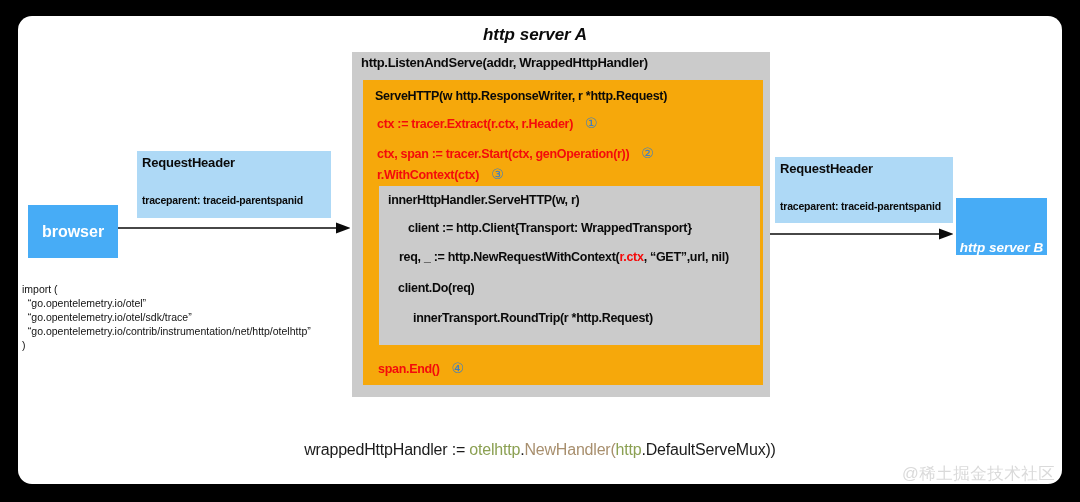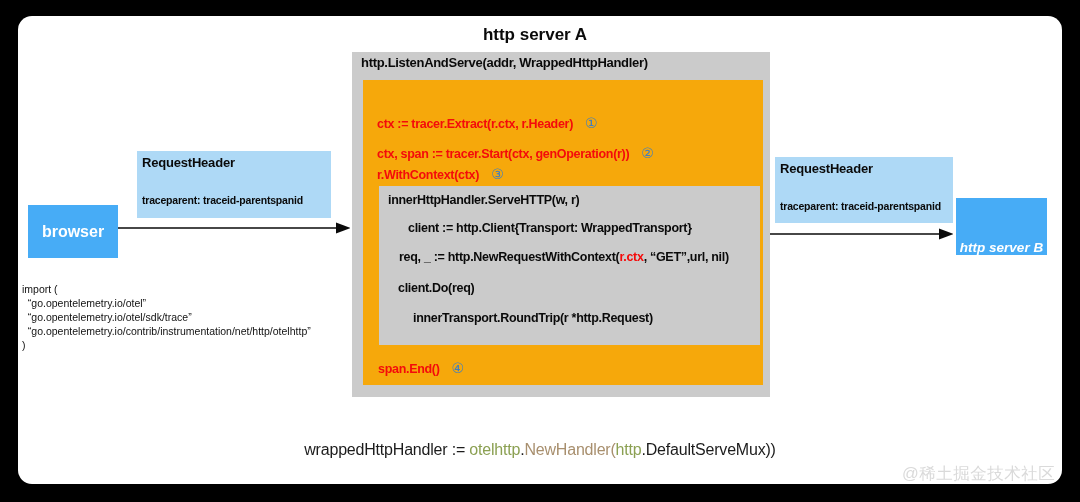--- a/index.html
+++ b/index.html
@@ -16,21 +16,21 @@
     position: absolute;
     left: 18px; top: 16px;
     width: 1044px; height: 468px;
     background: #ffffff;
     border-radius: 14px;
   }
   .abs { position: absolute; }
   .diagram-title {
     left: 0; top: 25px; width: 1070px;
     text-align: center;
-    font-size: 17px; font-weight: bold; color: #0a0a0a;
+    font-size: 17px; font-weight: bold; color: #0a0a0a; font-style: italic;
   }
   .outer-gray-box {
     left: 352px; top: 52px; width: 418px; height: 345px;
     background: #cbcbcb;
   }
   .listen-line {
     left: 361px; top: 55px;
     font-size: 13px; font-weight: bold; color: #0a0a0a;
     letter-spacing: -0.3px;
   }
@@ -127,20 +127,21 @@
 
 <div class="canvas">
   <div class="card"></div>
 
   <div class="abs diagram-title">http server A</div>
 
   <div class="abs outer-gray-box"></div>
   <div class="abs listen-line">http.ListenAndServe(addr, WrappedHttpHandler)</div>
 
   <div class="abs orange-box"></div>
+  <div class="abs serve-http-line">ServeHTTP(w http.ResponseWriter, r *http.Request)</div>
 
   <div class="abs code-line trace-line-1"><span class="red-text">ctx := tracer.Extract(r.ctx, r.Header)</span><span class="marker">①</span></div>
   <div class="abs code-line trace-line-2"><span class="red-text">ctx, span := tracer.Start(ctx, genOperation(r))</span><span class="marker">②</span></div>
   <div class="abs code-line trace-line-3"><span class="red-text">r.WithContext(ctx)</span><span class="marker">③</span></div>
 
   <div class="abs inner-gray-box"></div>
   <div class="abs code-line black-text inner-line-1">innerHttpHandler.ServeHTTP(w, r)</div>
   <div class="abs code-line black-text inner-line-2">client := http.Client{Transport: WrappedTransport}</div>
   <div class="abs code-line inner-line-3"><span class="black-text">req, _ := http.NewRequestWithContext(</span><span class="red-text">r.ctx</span><span class="black-text">, “GET”,url, nil)</span></div>
   <div class="abs code-line black-text inner-line-4">client.Do(req)</div>

